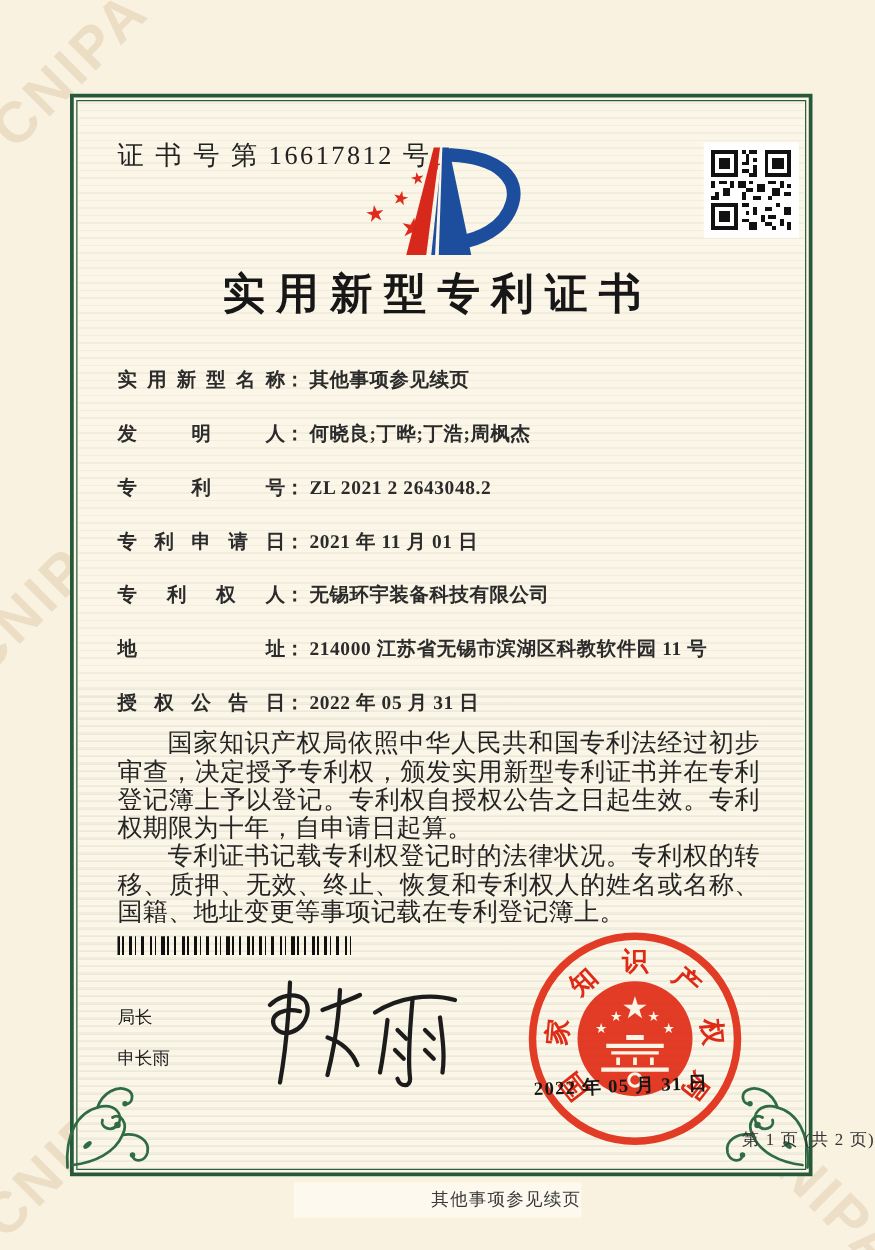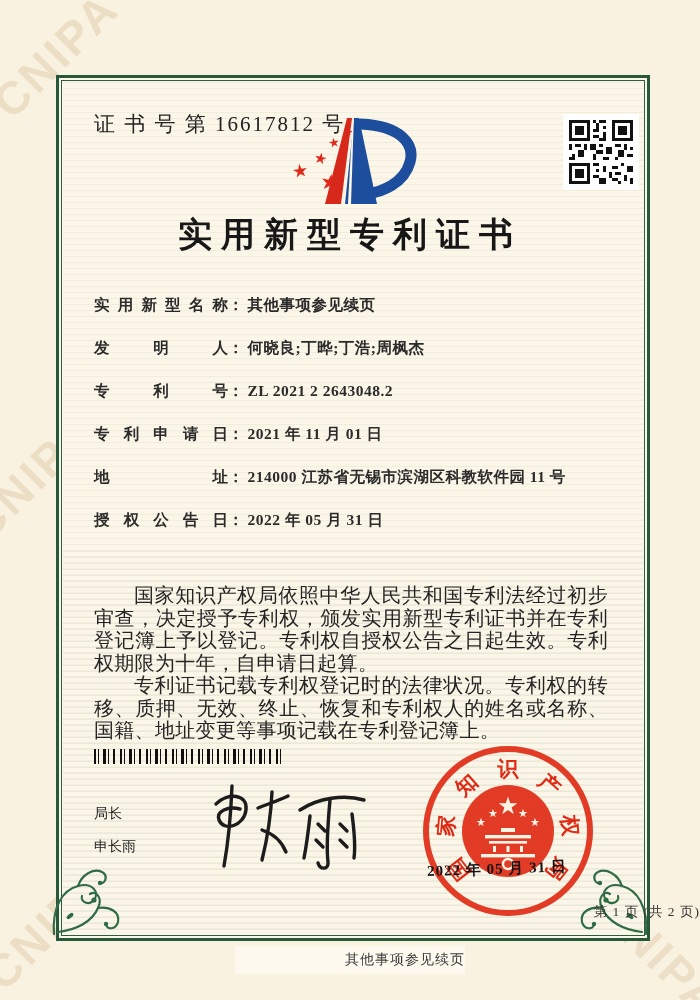--- a/index.html
+++ b/index.html
@@ -201,20 +201,23 @@
   <div class="frow">
     <span class="flabel">发明人</span><span class="fcolon">：</span><span class="fvalue">何晓良;丁晔;丁浩;周枫杰</span>
   </div>
   <div class="frow">
     <span class="flabel">专利号</span><span class="fcolon">：</span><span class="fvalue">ZL 2021 2 2643048.2</span>
   </div>
   <div class="frow">
     <span class="flabel">专利申请日</span><span class="fcolon">：</span><span class="fvalue">2021 年 11 月 01 日</span>
   </div>
   <div class="frow">
+    <span class="flabel">专利权人</span><span class="fcolon">：</span><span class="fvalue">无锡环宇装备科技有限公司</span>
+  </div>
+  <div class="frow">
     <span class="flabel">地址</span><span class="fcolon">：</span><span class="fvalue">214000 江苏省无锡市滨湖区科教软件园 11 号</span>
   </div>
   <div class="frow grant">
     <div>
       <span class="flabel">授权公告日</span><span class="fcolon">：</span><span class="fvalue">2022 年 05 月 31 日</span>
     </div>
   </div>
 </div>
 
 <div class="paras">

